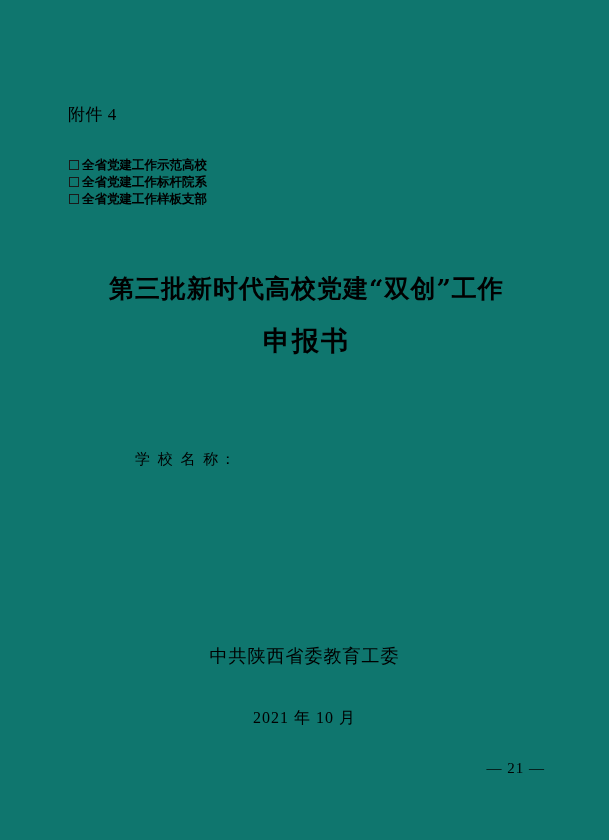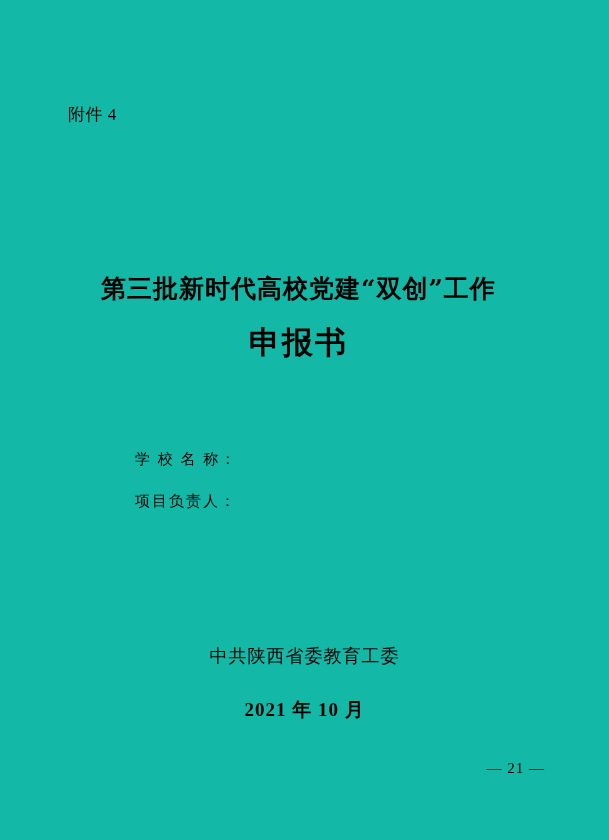--- a/index.html
+++ b/index.html
@@ -11,21 +11,21 @@
     height: 840px;
     background: #ffffff;
     font-family: "Liberation Serif", "DejaVu Serif", serif;
     color: #000000;
     overflow: hidden;
   }
   .page {
     position: relative;
     width: 609px;
     height: 840px;
-    background: #14b8a6;
+    background: #0f766e;
   }
   .attachment-label {
     position: absolute;
     left: 68px;
     top: 103px;
     font-size: 17px;
     letter-spacing: 0.5px;
     font-family: "Liberation Serif", "DejaVu Serif", serif;
   }
   .checkbox-group {
@@ -52,33 +52,34 @@
     border: 1px solid #1a1a1a;
     margin-right: 3px;
     flex: none;
   }
   .title-block {
     position: absolute;
     left: 0;
     top: 270px;
     width: 597px;
     text-align: center;
+    padding-left: 8px;
   }
   .title-line-1 {
     font-size: 25px;
     font-weight: bold;
     letter-spacing: 1px;
     font-family: "DejaVu Serif", "Liberation Serif", serif;
     line-height: 38px;
   }
   .title-line-2 {
-    font-size: 31px;
+    font-size: 27px;
     font-weight: bold;
     letter-spacing: 2px;
-    font-family: Liberation Serif, serif;
+    font-family: Liberation Mono, monospace;
     line-height: 38px;
     margin-top: 16px;
   }
   .fields {
     position: absolute;
     left: 135px;
     top: 450px;
     width: 330px;
   }
   .field-row {
@@ -104,56 +105,65 @@
     width: 609px;
     text-align: center;
   }
   .issuer-name {
     font-size: 18px;
     letter-spacing: 1px;
     line-height: 26px;
     font-family: "Liberation Serif", "DejaVu Serif", serif;
   }
   .issuer-date {
-    font-size: 19px;
+    font-size: 16px;
     letter-spacing: 1px;
     line-height: 26px;
-    margin-top: 28px;
+    margin-top: 36px;
     font-family: "Liberation Serif", "DejaVu Serif", serif;
-    font-weight: bold;
   }
   .page-number {
     position: absolute;
     right: 64px;
     top: 760px;
     font-size: 15px;
     letter-spacing: 1px;
     font-family: "Liberation Serif", "DejaVu Serif", serif;
   }
 </style>
 </head>
 <body>
 
 <div class="page">
 
   <div class="attachment-label">附件 4</div>
 
+  <div class="checkbox-group">
+    <div class="checkbox-row">
+      <span class="checkbox-box"></span>
+      <span>全省党建工作示范高校</span>
+    </div>
+    <div class="checkbox-row">
+      <span class="checkbox-box"></span>
+      <span>全省党建工作标杆院系</span>
+    </div>
+    <div class="checkbox-row">
+      <span class="checkbox-box"></span>
+      <span>全省党建工作样板支部</span>
+    </div>
+  </div>
 
   <div class="title-block">
     <div class="title-line-1">第三批新时代高校党建“双创”工作</div>
     <div class="title-line-2">申报书</div>
   </div>
 
   <div class="fields">
     <div class="field-row">
       <span class="field-label">学 校 名 称：</span>
-      <span class="field-value"></span>
-    </div>
-    <div class="field-row">
-      <span class="field-label">项目负责人：</span>
       <span class="field-value"></span>
     </div>
   </div>
 
   <div class="issuer-block">
     <div class="issuer-name">中共陕西省委教育工委</div>
     <div class="issuer-date">2021 年 10 月</div>
   </div>
 
   <div class="page-number">— 21 —</div>

